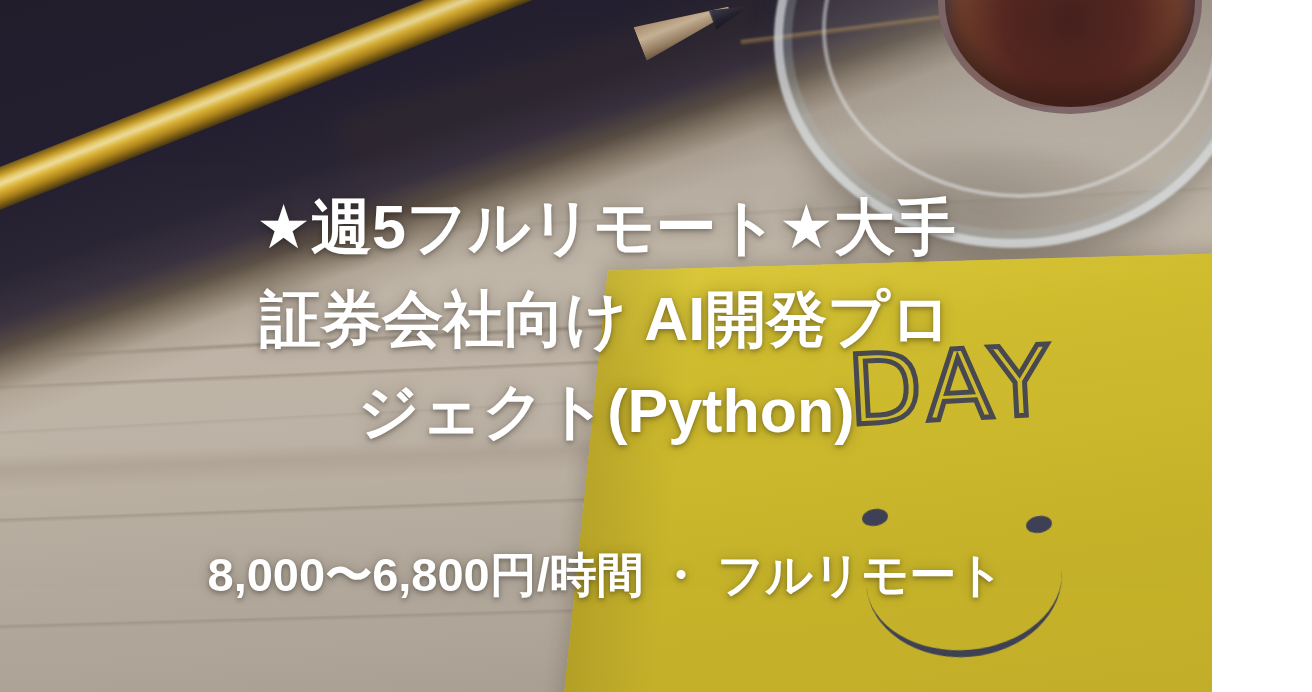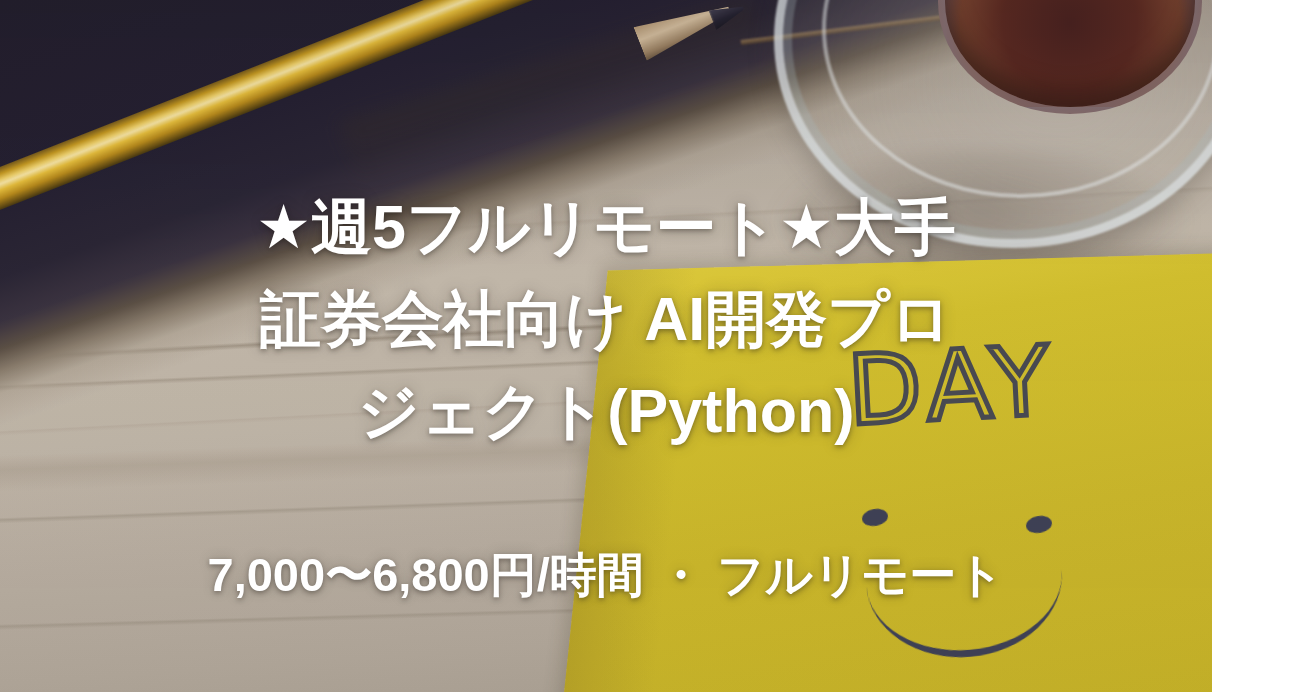--- a/index.html
+++ b/index.html
@@ -304,16 +304,16 @@
   <div class="sticky-shade"></div>
   <div class="hand hand-day">DAY</div>
   <div class="eye eye-l"></div>
   <div class="eye eye-r"></div>
   <div class="smile"></div>
 
   <div class="layer bg-tint"></div>
 
   <div class="content">
     <h1 class="headline">★週5フルリモート★大手証券会社向け AI開発プロジェクト(Python)</h1>
-    <div class="subheadline">7,000〜6,800円/時間 ・ フルリモート</div>
+    <div class="subheadline">8,000〜6,800円/時間 ・ フルリモート</div>
   </div>
 
 </div>
 
 </body></html>

